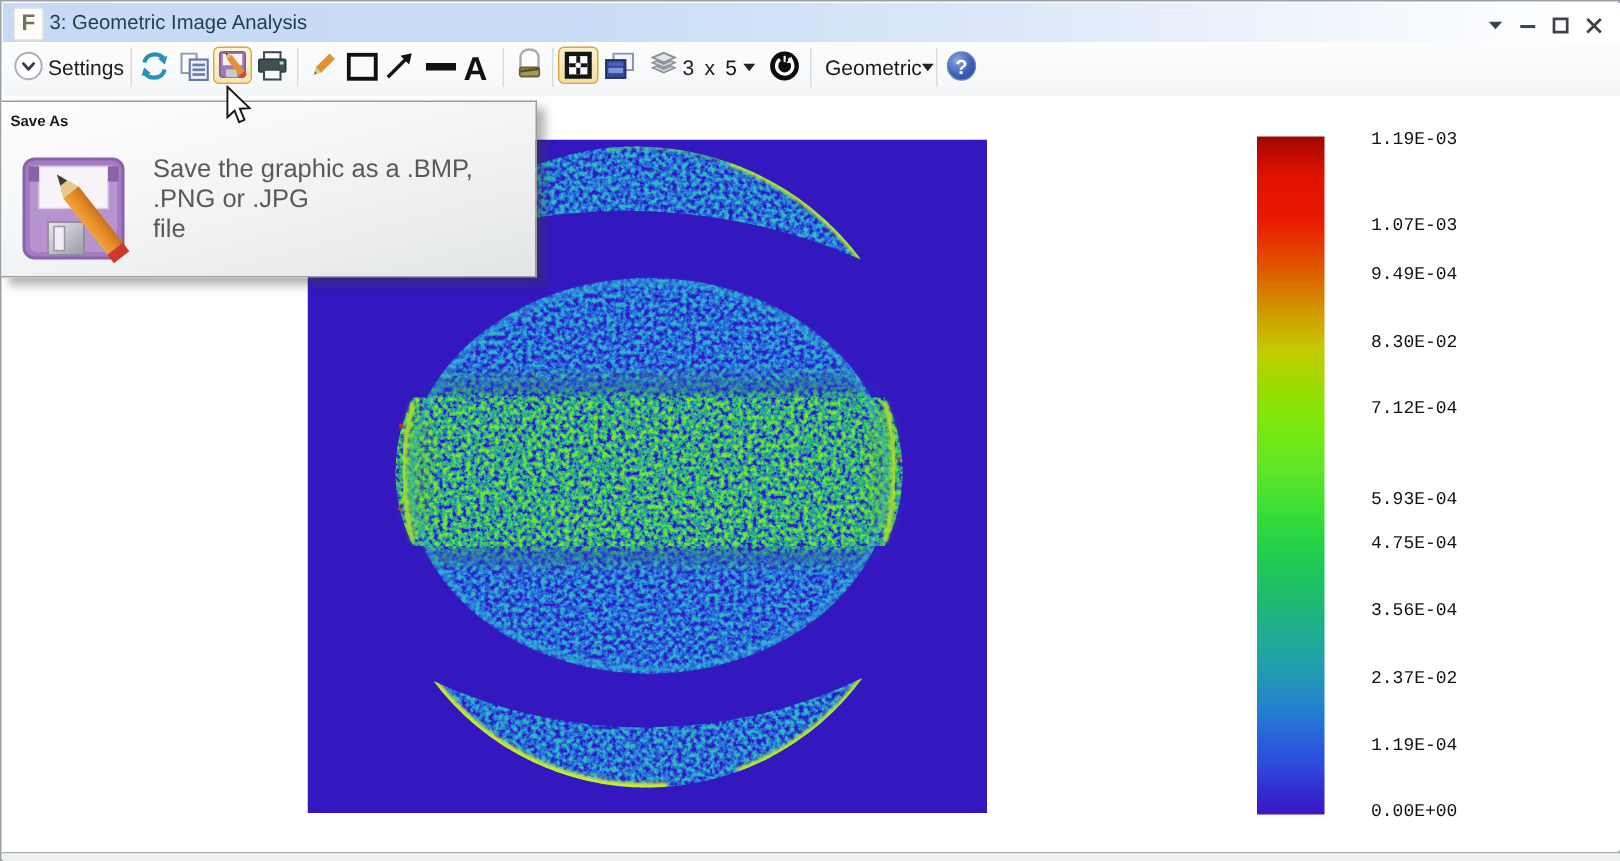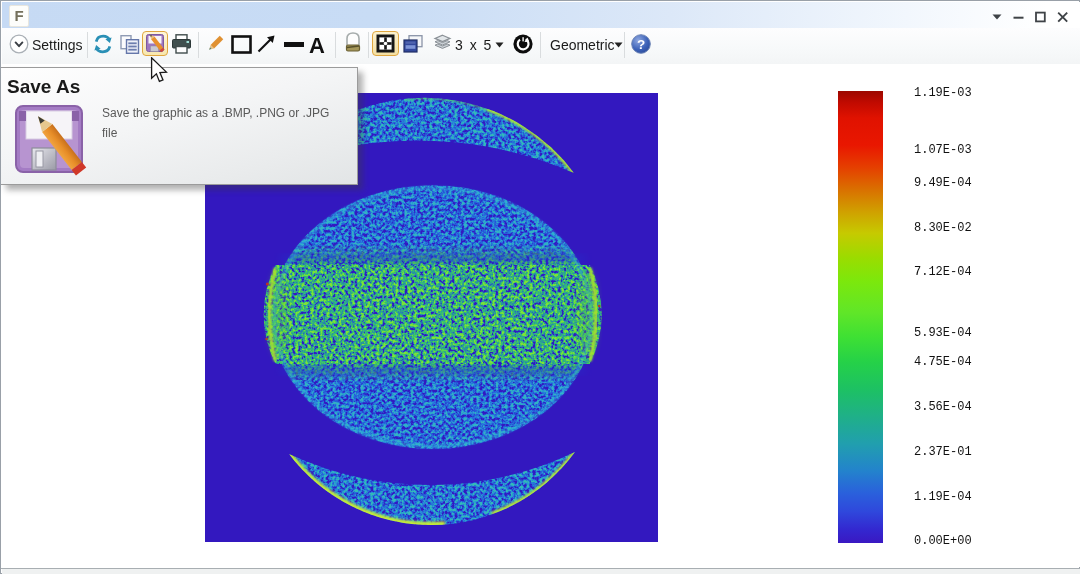--- a/index.html
+++ b/index.html
@@ -18,29 +18,30 @@
   #imgsq{position:absolute;left:204px;top:92px;width:453px;height:449px;}
   #cbar{position:absolute;left:837px;top:90px;width:45px;height:452px;
     background:linear-gradient(to bottom,
       #9c0800 0%, #c00a00 2.5%, #e01200 6%, #e91700 12%, #e54000 17%,
       #d97200 22%, #cfa300 27%, #c6ca00 31.5%, #9adc00 37%, #7ce80c 42%,
       #60e628 49%, #3ee034 54.5%, #25d148 60%, #1dc163 66%, #1fb088 72%,
       #219fae 78%, #2383cc 84%, #2a60dc 89%, #2f48dc 93%, #3328d0 97%, #3a18c2 100%);}
   .clab{position:absolute;left:913px;width:100px;font-family:"Liberation Mono",monospace;font-size:12px;color:#111;line-height:16px;}
   #tooltip{position:absolute;left:0px;top:66px;width:356px;height:116px;background:linear-gradient(165deg,#fefefe 0%,#f4f5f6 45%,#e9ebec 80%,#e2e5e6 100%);
     border:1px solid #9b9b9b;border-left:none;box-shadow:5px 5px 6px rgba(60,60,60,0.4);}
-  #ttitle{position:absolute;left:6px;top:8px;font-size:19px;font-weight:bold;color:#1a1a1a;}
-  #ttext{position:absolute;left:101px;top:35px;width:258px;font-size:12px;color:#595959;line-height:20px;}
+  #ttitle{position:absolute;left:6px;top:8px;font-size:10px;font-weight:bold;color:#1a1a1a;}
+  #ttext{position:absolute;left:101px;top:35px;width:258px;font-size:17px;color:#595959;line-height:20px;}
   #cursor{position:absolute;left:149px;top:56px;}
 </style>
 </head>
 <body>
 <div id="win">
   <div id="titlebar">
     <div id="ficon">F</div>
+    <div id="title">3: Geometric Image Analysis</div>
   </div>
 
   <svg style="position:absolute;left:985px;top:8px" width="90" height="14" viewBox="0 0 90 14">
     <path d="M6.5 5.5 L15.5 5.5 L11 10.5 Z" fill="#3f4347"></path>
     <rect x="27.5" y="7.7" width="10" height="2" fill="#3f4347"></rect>
     <rect x="50" y="3.6" width="8.8" height="8.8" fill="none" stroke="#3f4347" stroke-width="1.8"></rect>
     <path d="M72.2 3.6 L81.2 12.6 M81.2 3.6 L72.2 12.6" stroke="#3f4347" stroke-width="1.9"></path>
   </svg>
   <div id="toolbar"></div>
   <div id="content"></div>
@@ -300,21 +301,21 @@
 
   <div id="cbar"></div>
   <div class="clab" style="top:84px;">1.19E-03</div>
   <div class="clab" style="top:141px;">1.07E-03</div>
   <div class="clab" style="top:174px;">9.49E-04</div>
   <div class="clab" style="top:219px;">8.30E-02</div>
   <div class="clab" style="top:263px;">7.12E-04</div>
   <div class="clab" style="top:324px;">5.93E-04</div>
   <div class="clab" style="top:353px;">4.75E-04</div>
   <div class="clab" style="top:398px;">3.56E-04</div>
-  <div class="clab" style="top:443px;">2.37E-01</div>
+  <div class="clab" style="top:443px;">2.37E-02</div>
   <div class="clab" style="top:488px;">1.19E-04</div>
   <div class="clab" style="top:532px;">0.00E+00</div>
 
   <div style="position:absolute;left:0;top:567px;width:1080px;height:1px;background:#a8aeb2;"></div>
   <div style="position:absolute;left:1px;top:568px;width:1078px;height:5px;background:#eff1f1;"></div>
 
   <div id="tooltip">
     <div id="ttitle">Save As</div>
     <svg style="position:absolute;left:13px;top:36px" width="74" height="72" viewBox="0 0 74 72">
       <rect x="2" y="2" width="66" height="66" rx="7" fill="#a47cc4" stroke="#8a62a8" stroke-width="2"></rect>

